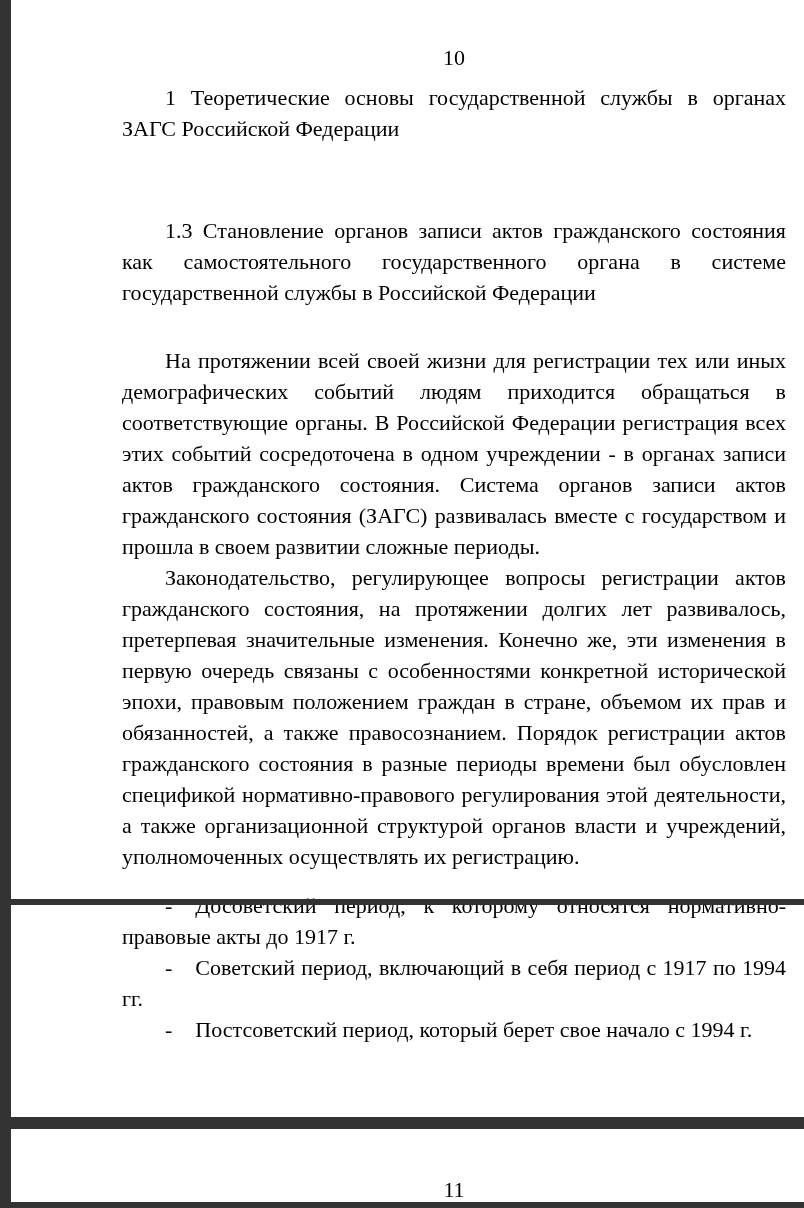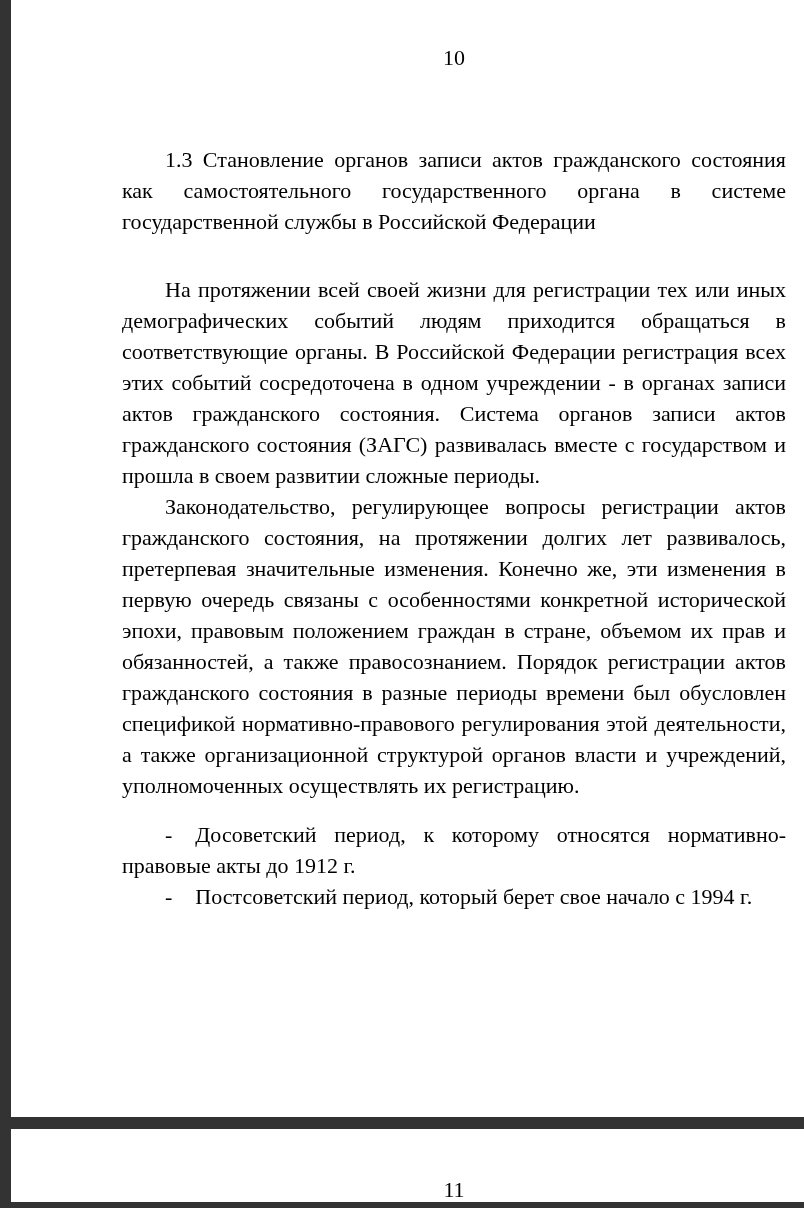--- a/index.html
+++ b/index.html
@@ -8,21 +8,21 @@
   }
   body {
     width: 804px;
     height: 1208px;
     background: #333333;
     overflow: hidden;
     font-family: "Liberation Serif", serif;
   }
   .viewer {
     width: 804px;
-    height: 1208px;
+    height: 905px;
     position: relative;
   }
   .page {
     background: #ffffff;
     margin-left: 11px;
     width: 793px;
     box-sizing: border-box;
     color: #000000;
   }
   .page-10 {
@@ -66,32 +66,36 @@
   }
 </style>
 </head>
 <body>
 
 <div class="viewer">
 
   <div class="page page-10">
     <p class="pagenum">10</p>
 
+    <p class="para chapter-heading">1 Теоретические основы государственной службы в органах ЗАГС Российской Федерации</p>
 
     <p class="para section-heading">1.3 Становление органов записи актов гражданского состояния как самостоятельного государственного органа в системе государственной службы в Российской Федерации</p>
 
     <p class="para first-para">На протяжении всей своей жизни для регистрации тех или иных демографических событий людям приходится обращаться в соответствующие органы. В Российской Федерации регистрация всех этих событий сосредоточена в одном учреждении - в органах записи актов гражданского состояния. Система органов записи актов гражданского состояния (ЗАГС) развивалась вместе с государством и прошла в своем развитии сложные периоды.</p>
 
     <p class="para">Законодательство, регулирующее вопросы регистрации актов гражданского состояния, на протяжении долгих лет развивалось, претерпевая значительные изменения. Конечно же, эти изменения в первую очередь связаны с особенностями конкретной исторической эпохи, правовым положением граждан в стране, объемом их прав и обязанностей, а также правосознанием. Порядок регистрации актов гражданского состояния в разные периоды времени был обусловлен спецификой нормативно-правового регулирования этой деятельности, а также организационной структурой органов власти и учреждений, уполномоченных осуществлять их регистрацию.</p>
 
 
     <p class="para list-block">
-      <span>-</span><span class="tab"></span><span>Досоветский период, к которому относятся нормативно-правовые акты до 1912 г.</span>
+      <span>-</span><span class="tab"></span><span>Досоветский период, к которому относятся нормативно-правовые акты до 1917 г.</span>
     </p>
 
+    <p class="para">
+      <span>-</span><span class="tab"></span><span>Советский период, включающий в себя период с 1917 по 1994 гг.</span>
+    </p>
 
     <p class="para">
       <span>-</span><span class="tab"></span><span>Постсоветский период, который берет свое начало с 1994 г.</span>
     </p>
   </div>
 
   <div class="page page-11">
     <p class="pagenum">11</p>
   </div>
 

